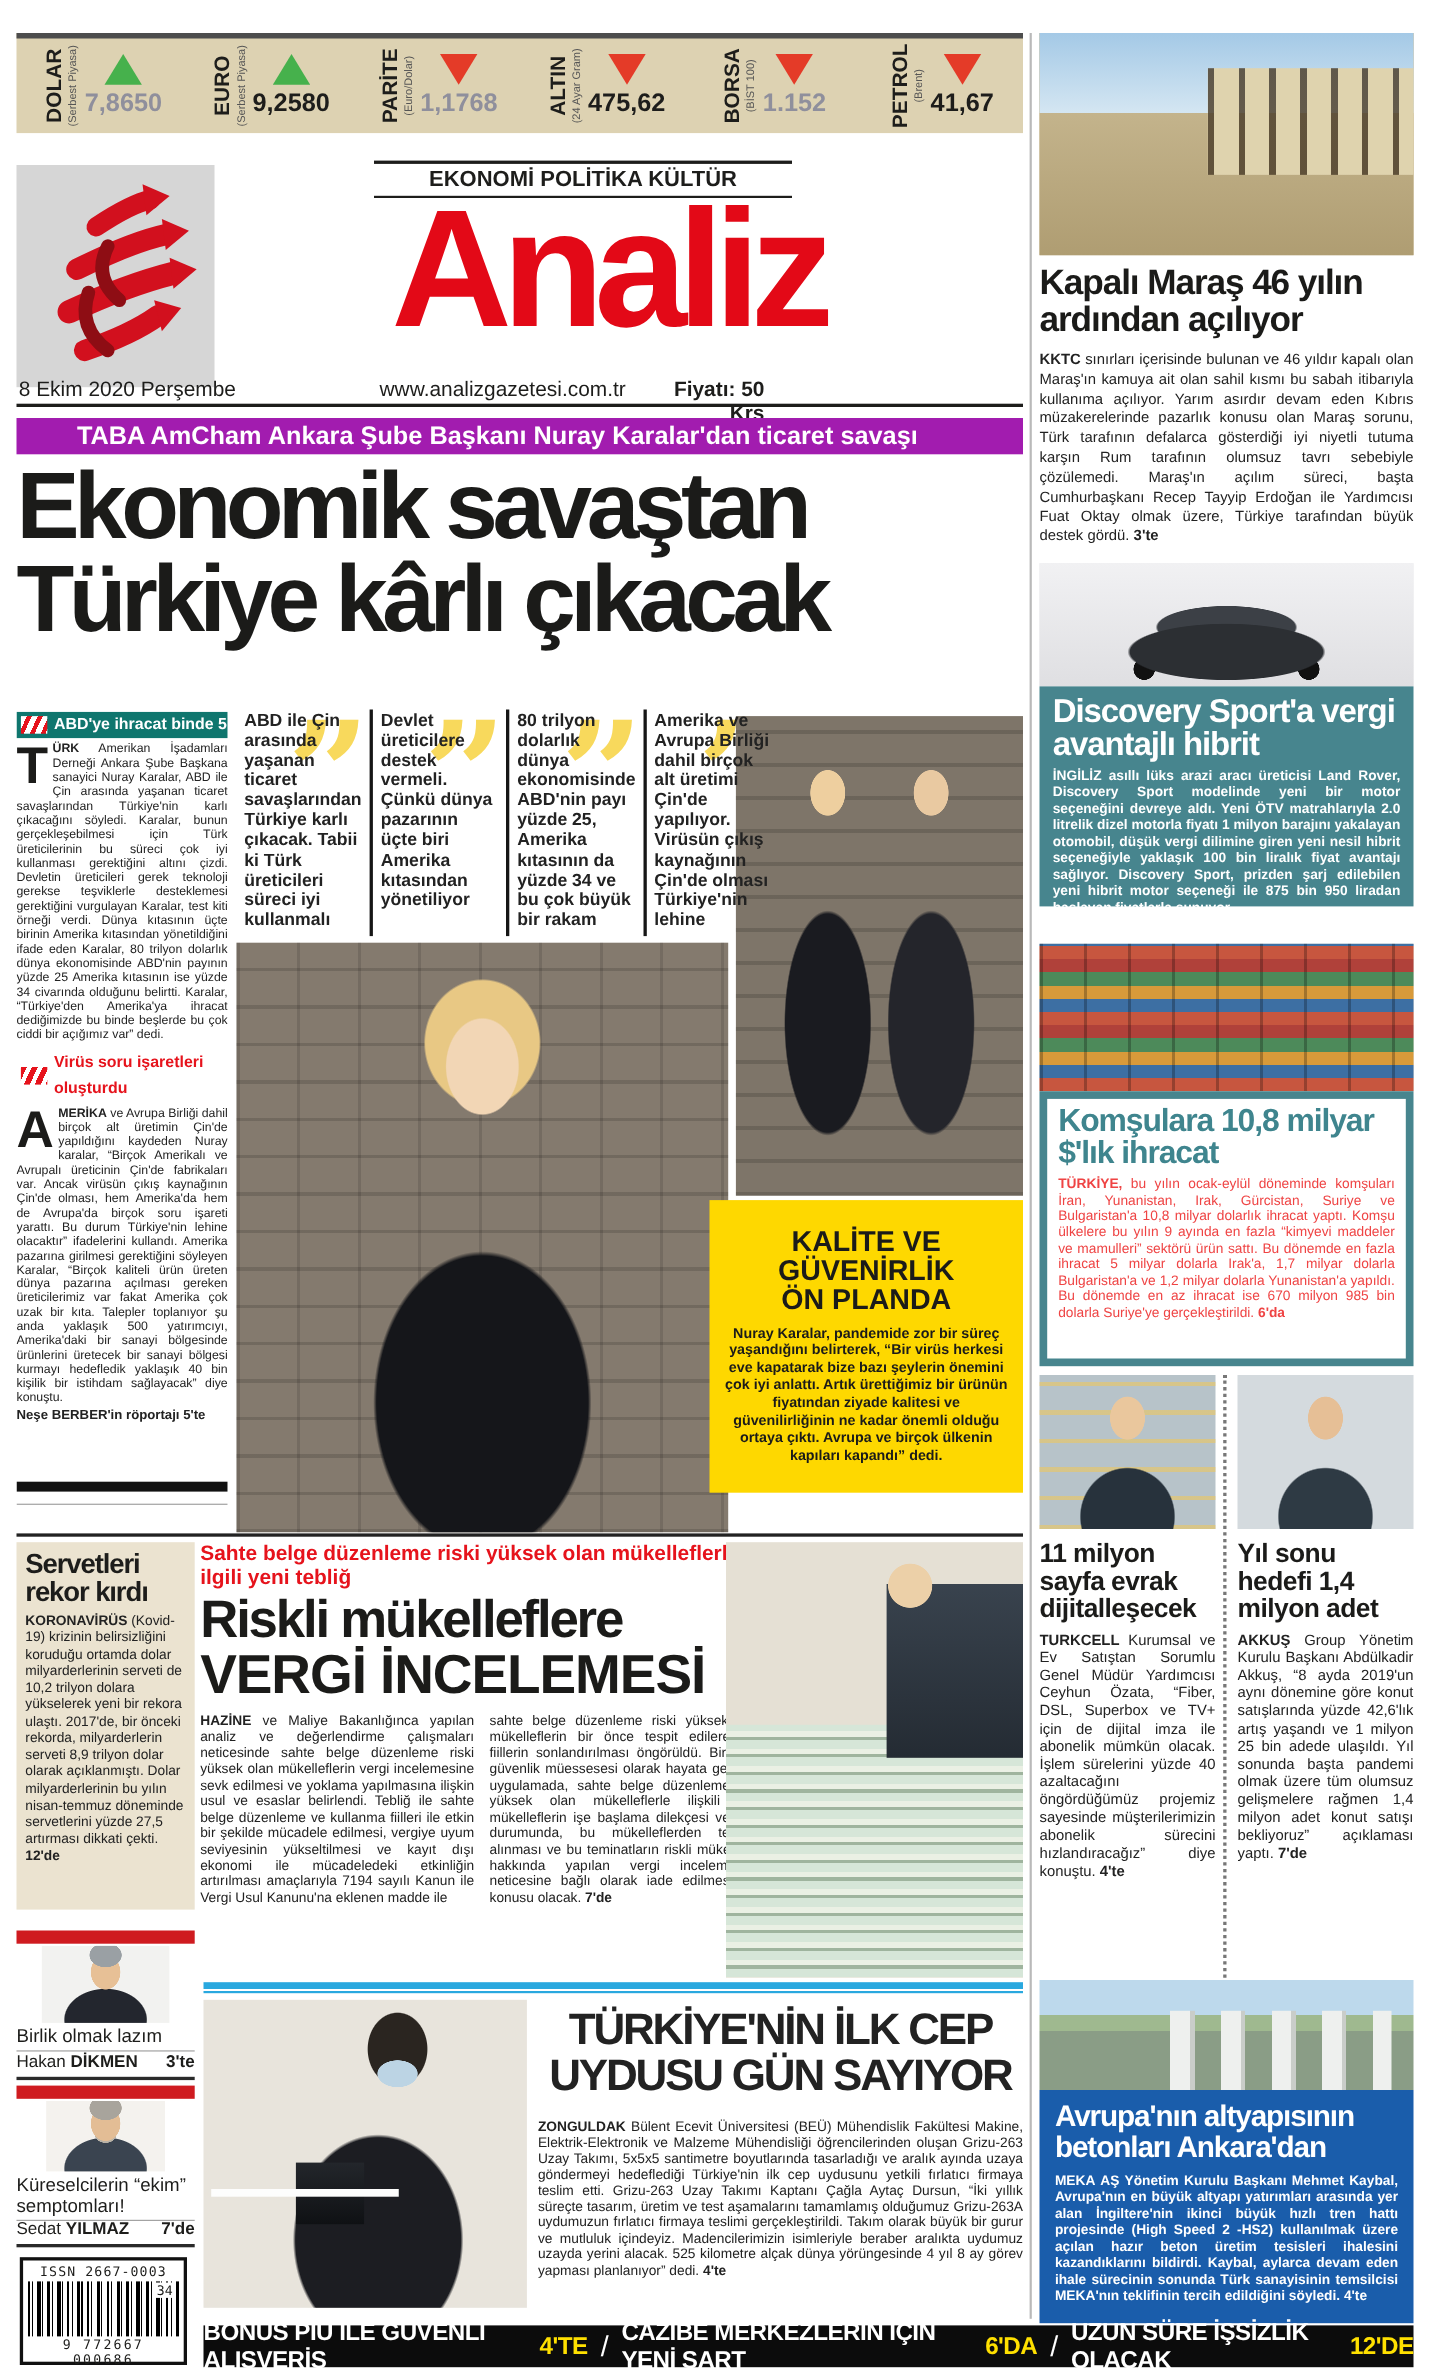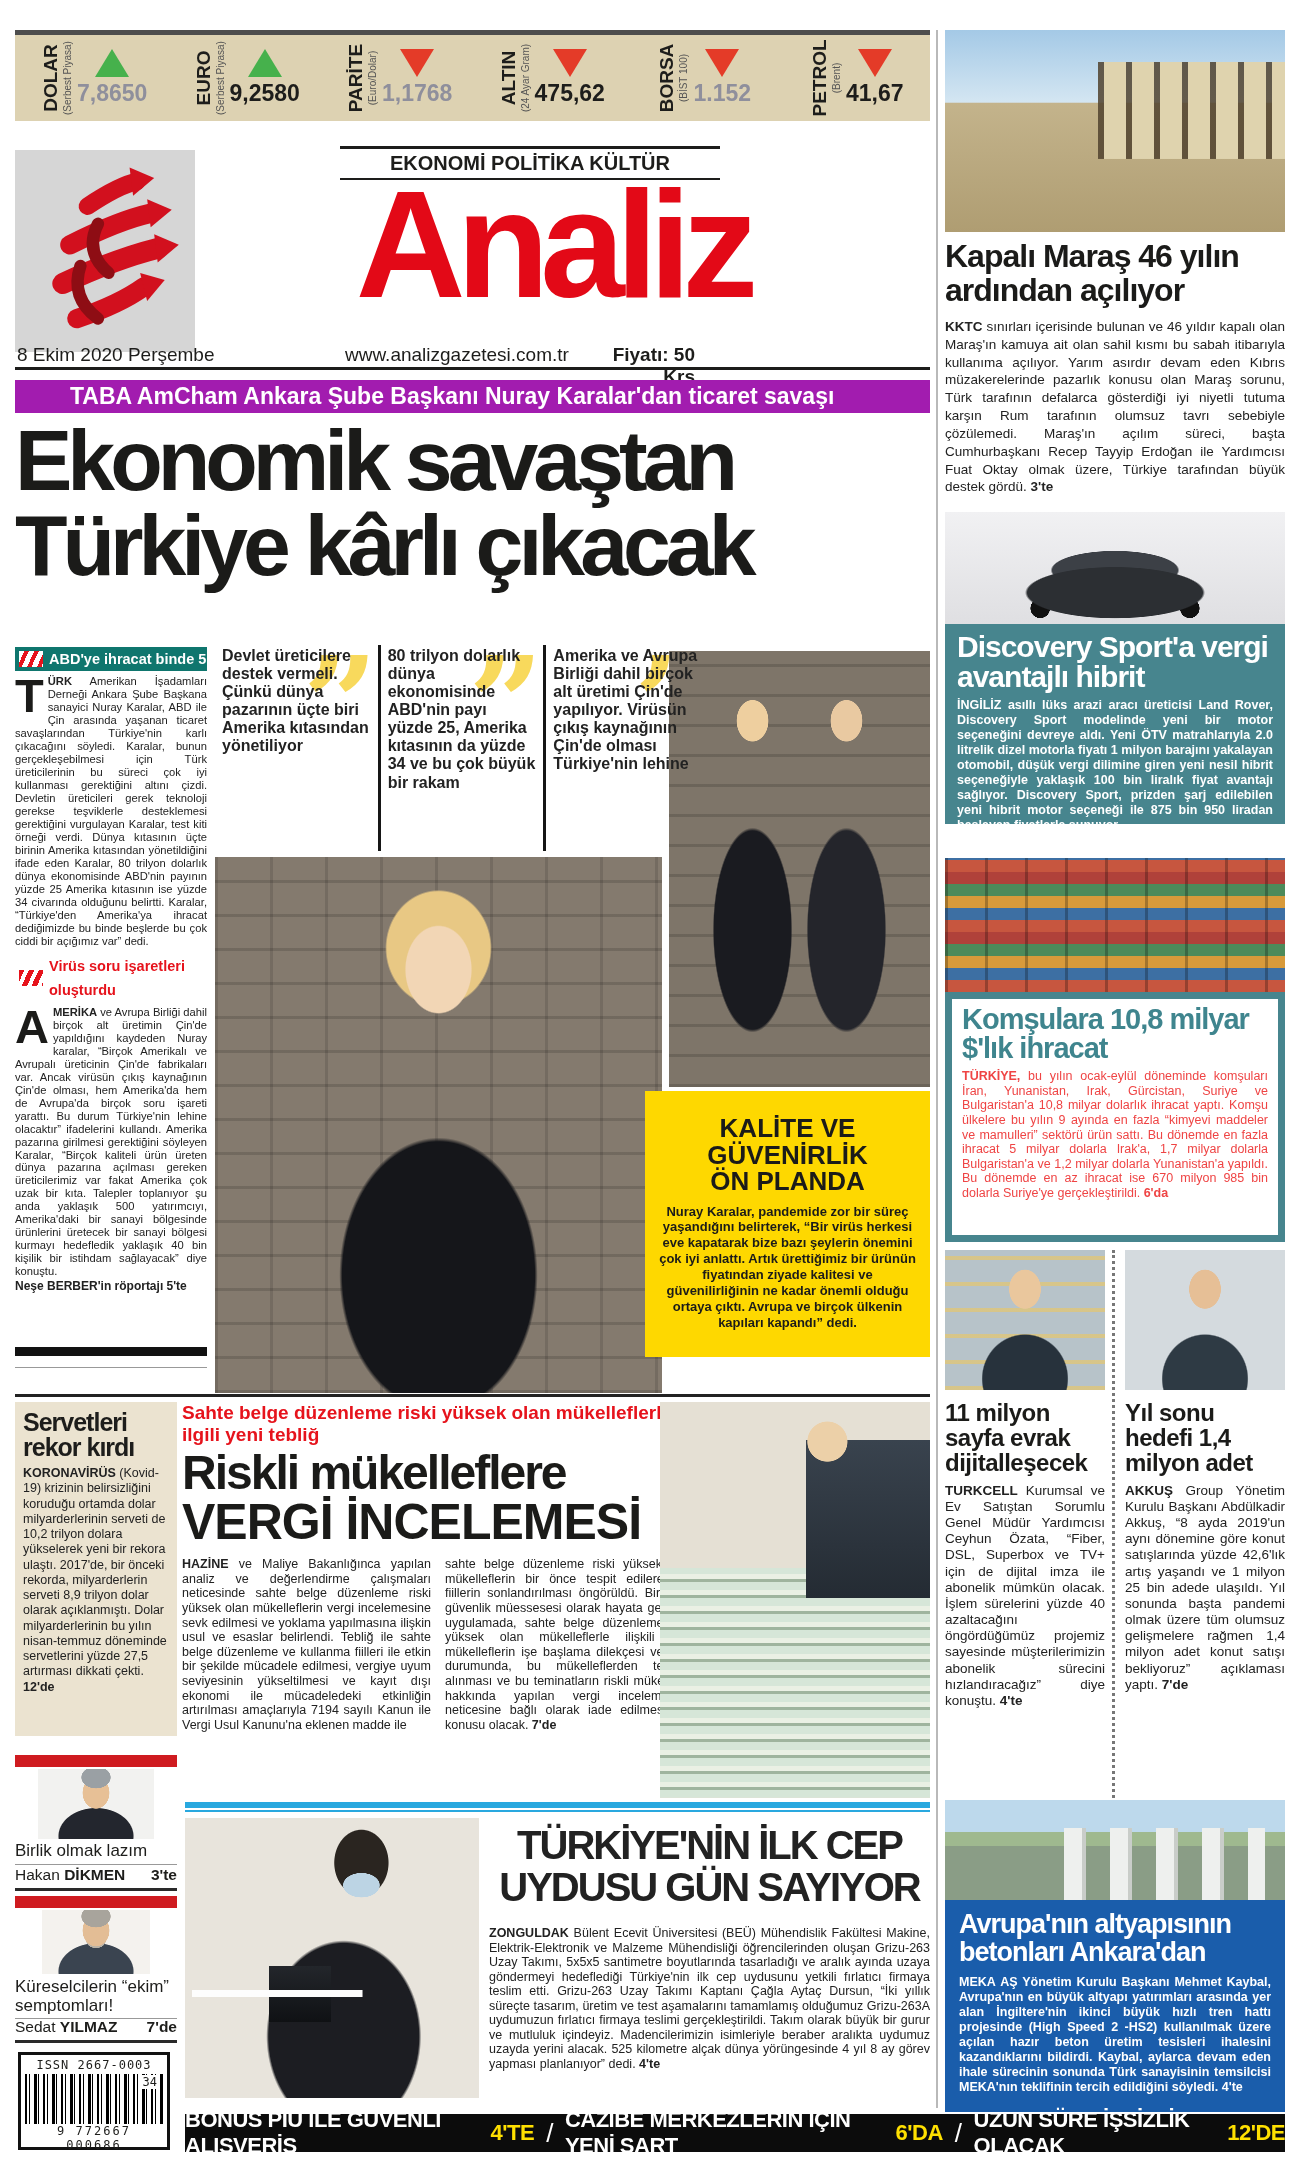--- a/index.html
+++ b/index.html
@@ -282,20 +282,21 @@
       </div>
       <div class="bodytxt" style="margin-top:4px;">
         <span class="dropcap">A</span><span class="lead-b">MERİKA</span><span> ve Avrupa Birliği dahil birçok alt üretimin Çin'de yapıldığını kaydeden Nuray karalar, “Birçok Amerikalı ve Avrupalı üreticinin Çin'de fabrikaları var. Ancak virüsün çıkış kaynağının Çin'de olması, hem Amerika'da hem de Avrupa'da birçok soru işareti yarattı. Bu durum Türkiye'nin lehine olacaktır” ifadelerini kullandı. Amerika pazarına girilmesi gerektiğini söyleyen Karalar, “Birçok kaliteli ürün üreten dünya pazarına açılması gereken üreticilerimiz var fakat Amerika çok uzak bir kıta. Talepler toplanıyor şu anda yaklaşık 500 yatırımcıyı, Amerika'daki bir sanayi bölgesinde ürünlerini üretecek bir sanayi bölgesi kurmayı hedefledik yaklaşık 40 bin kişilik bir istihdam sağlayacak” diye konuştu.</span>
         <span class="c1footer" style="display:inline-block;">Neşe BERBER'in röportajı 5'te</span>
       </div>
       <div class="abs" style="left:0;top:700px;width:192px;height:9px;background:#111;"></div>
       <div class="abs" style="left:0;top:720px;width:192px;height:1px;background:#999;"></div>
     </div>
 
     <div class="abs quotes" style="left:200px;top:0;width:494px;height:206px;">
+      <div class="quote"><span class="qtx">ABD ile Çin arasında yaşanan ticaret savaşlarından Türkiye karlı çıkacak. Tabii ki Türk üreticileri süreci iyi kullanmalı</span></div>
       <div class="quote"><span class="qtx">Devlet üreticilere destek vermeli. Çünkü dünya pazarının üçte biri Amerika kıtasından yönetiliyor</span></div>
       <div class="quote"><span class="qtx">80 trilyon dolarlık dünya ekonomisinde ABD'nin payı yüzde 25, Amerika kıtasının da yüzde 34 ve bu çok büyük bir rakam</span></div>
       <div class="quote"><span class="qtx">Amerika ve Avrupa Birliği dahil birçok alt üretimi Çin'de yapılıyor. Virüsün çıkış kaynağının Çin'de olması Türkiye'nin lehine</span></div>
     </div>
 
     <div class="abs ph ph-woman" style="left:200px;top:212px;width:447px;height:536px;"></div>
     <div class="abs ph ph-women2" style="left:654px;top:6px;width:261px;height:436px;"></div>
 
     <div class="abs ybox" style="left:630px;top:446px;width:285px;height:266px;box-sizing:border-box;">
       <div class="ybox-t">KALİTE VE</div>

